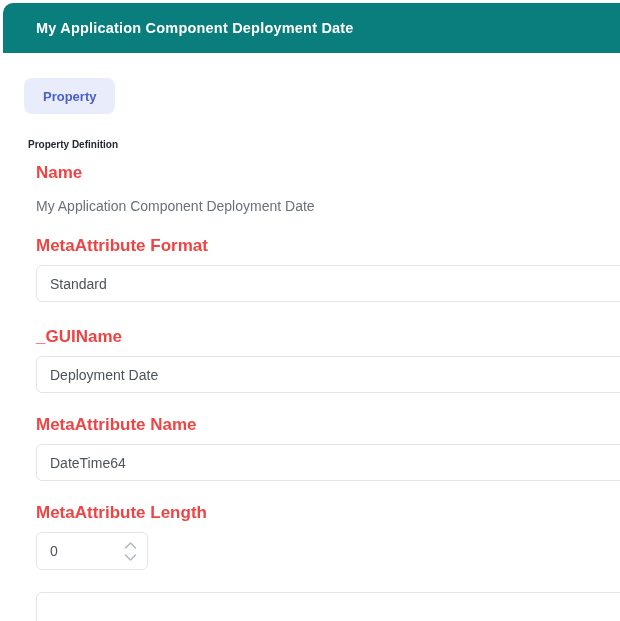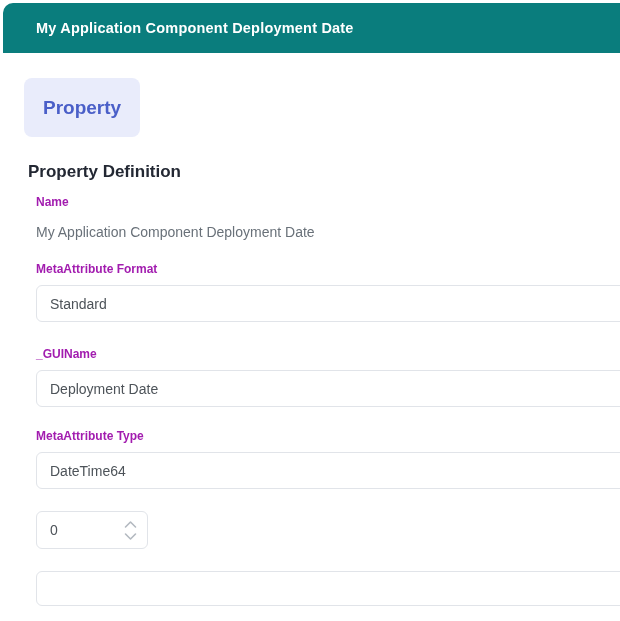--- a/index.html
+++ b/index.html
@@ -15,38 +15,38 @@
     display:flex; align-items:center;
     padding-left:33px;
   }
   .panel-header .title{
     color:#ffffff; font-size:14.5px; font-weight:bold; letter-spacing:.2px;
   }
 
   .tab-row{ margin:25px 0 0 24px; }
   .tab{
     display:inline-flex; align-items:center; justify-content:center;
-    height:59px; padding:0 19px;
+    height:36px; padding:0 19px;
     background:#e9ecfb; border:none; border-radius:8px;
-    color:#4a5fc8; font-size:19px; font-weight:bold;
+    color:#4a5fc8; font-size:13px; font-weight:bold;
     font-family:"Liberation Sans", sans-serif;
     cursor:pointer;
   }
 
   .section-title{
     margin:25px 0 0 28px;
-    font-size:17px; font-weight:bold; color:#232833;
+    font-size:10px; font-weight:bold; color:#232833;
   }
 
   .form{ margin-left:36px; }
 
   .field{ margin-top:22px; }
   .field-label{
     display:block;
-    font-size:12px; font-weight:bold; color:#a21caf;
+    font-size:17px; font-weight:bold; color:#ef4444;
     margin-bottom:9px;
   }
   .static-value{
     margin-top:15px;
     font-size:14px; color:#697179;
   }
 
   .text-input{
     display:block;
     width:604px;               
@@ -113,25 +113,26 @@
     <span class="field-label">MetaAttribute Format</span>
     <input type="text" class="text-input" value="Standard" style="">
   </div>
 
   <div class="field gui-field">
     <span class="field-label">_GUIName</span>
     <input type="text" class="text-input" value="Deployment Date" style="">
   </div>
 
   <div class="field">
-    <span class="field-label">MetaAttribute Type</span>
+    <span class="field-label">MetaAttribute Name</span>
     <input type="text" class="text-input" value="DateTime64" style="">
   </div>
 
   <div class="field">
+    <span class="field-label">MetaAttribute Length</span>
     <div class="stepper">
       <input type="text" value="0" style="">
       <div class="stepper-buttons">
         <span class="spin">
           <svg width="13" height="9" viewBox="0 0 13 9" fill="none">
             <path d="M1.5 7 L6.5 2 L11.5 7" stroke="#b3b9c0" stroke-width="1.6" stroke-linecap="round" stroke-linejoin="round"></path>
           </svg>
         </span>
         <span class="spin">
           <svg width="13" height="9" viewBox="0 0 13 9" fill="none">

